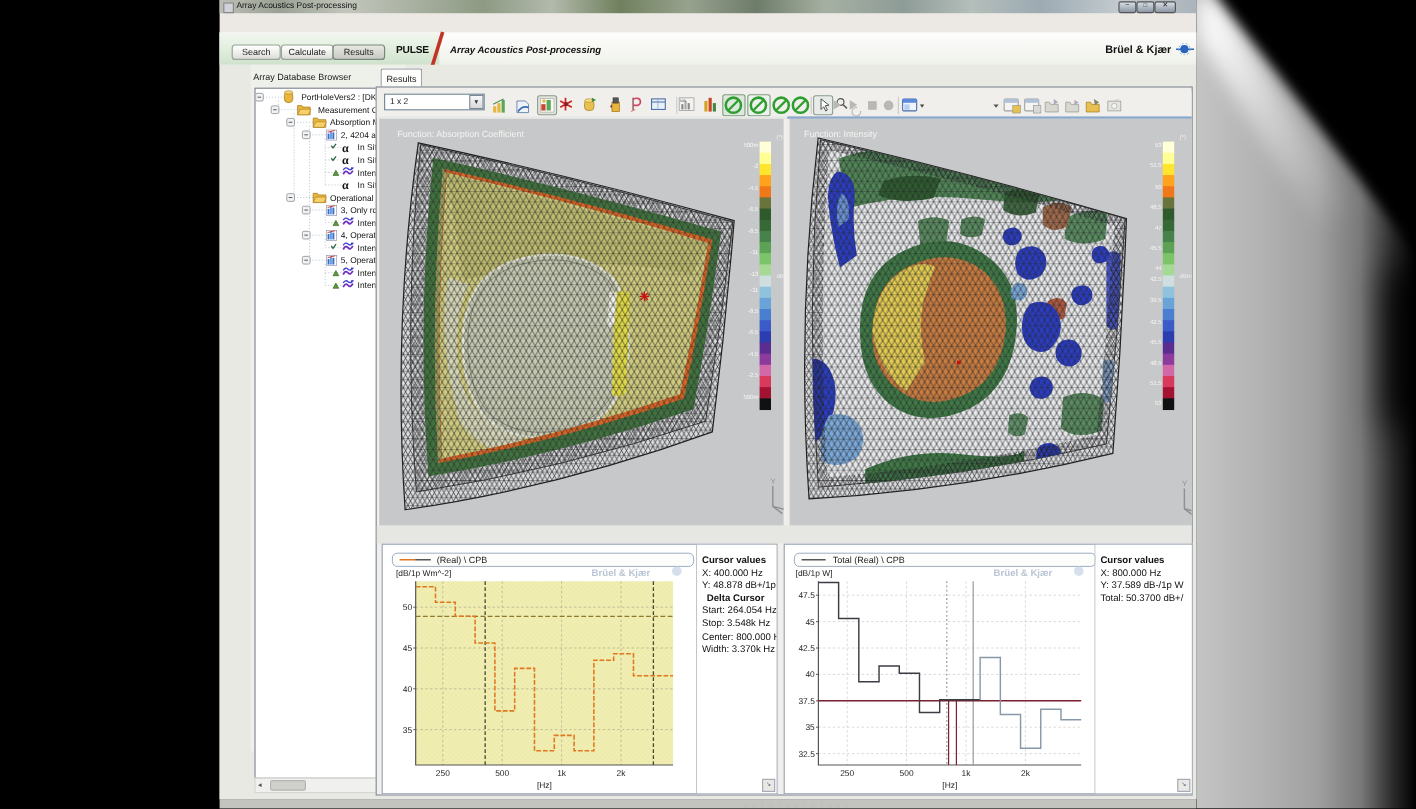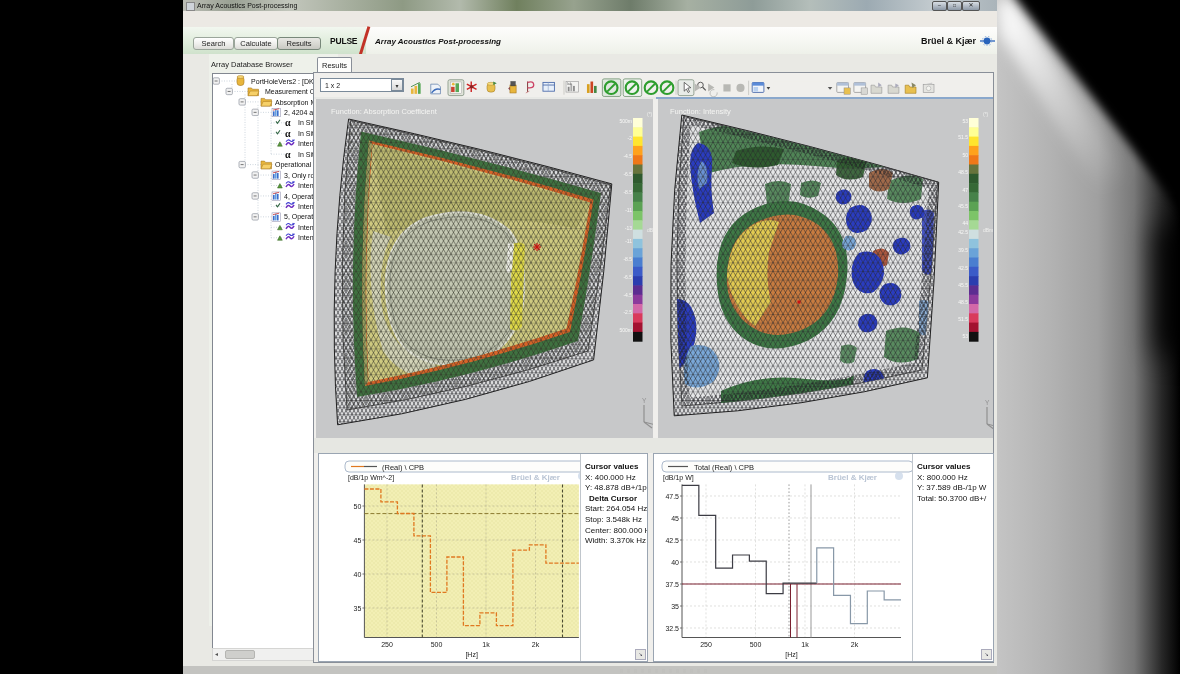--- a/index.html
+++ b/index.html
@@ -557,21 +557,21 @@
               <text x="331" y="133" font-size="5" fill="#f0f0ee">dBm</text>
               <g stroke="#909090" stroke-width="1.2" fill="none">
                 <line x1="328" y1="323" x2="328" y2="306"></line>
                 <line x1="328" y1="323" x2="340" y2="326"></line>
                 <line x1="328" y1="323" x2="336" y2="329"></line>
               </g>
               <text x="326" y="304" font-size="6.5" fill="#909090">Y</text>
               <text x="337" y="335" font-size="6.5" fill="#909090">ZX</text>
             </svg></div>
         <div class="abs" style="left:0;top:365px;width:679px;height:15px;background:#e6e7e2;"></div>
-        <div class="abs" id="chart1" style="left:4px;top:380px;width:330px;height:209px;background:#fff;border:1px solid #9aa5b2;box-sizing:border-box;padding-left:18px;">
+        <div class="abs" id="chart1" style="left:4px;top:380px;width:330px;height:209px;background:#fff;border:1px solid #9aa5b2;box-sizing:border-box;">
           <svg width="330" height="209" xmlns="http://www.w3.org/2000/svg" font-family="Liberation Sans,sans-serif">
               <rect x="8" y="7" width="251" height="11" rx="4" fill="#fdfdfb" stroke="#98a8c0" stroke-width="0.8"></rect>
               <line x1="14" y1="12.5" x2="27" y2="12.5" stroke="#e07820" stroke-width="1.2"></line>
               <line x1="27" y1="12.5" x2="40" y2="12.5" stroke="#555" stroke-width="1.2"></line>
               <text x="45" y="15.5" font-size="7.5" fill="#222">(Real) \ CPB</text>
               <text x="11" y="26" font-size="7" fill="#222">[dB/1p Wm^-2]</text>
               <text x="174" y="26" font-size="8" font-weight="bold" fill="#b9c4d4">Brüel &amp; Kjær</text>
               <circle cx="245" cy="22" r="4" fill="#ccd8e8" opacity="0.8"></circle>
               <rect x="27.4" y="30.4" width="214.5" height="153.1" fill="#f2efb4"></rect>
               <defs>

